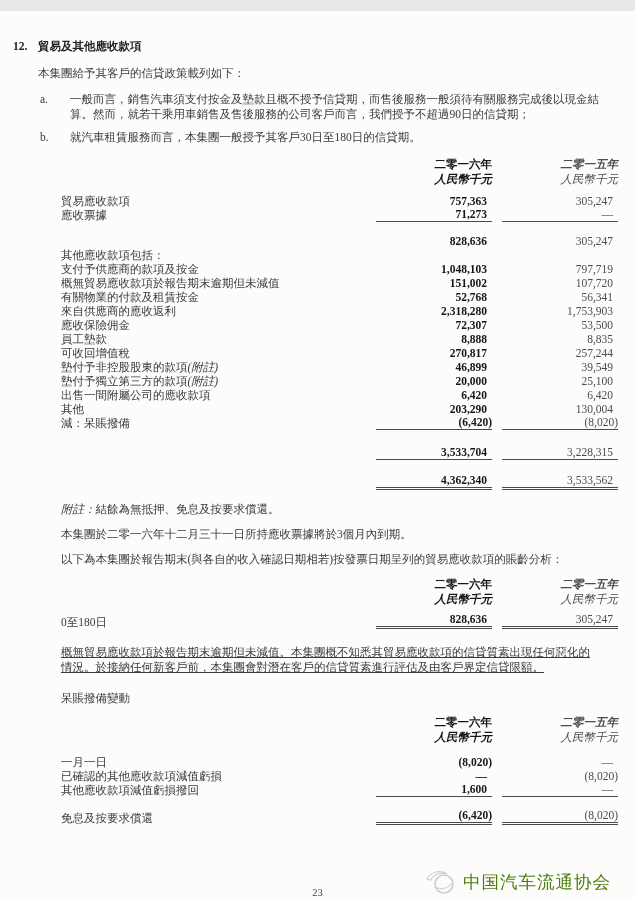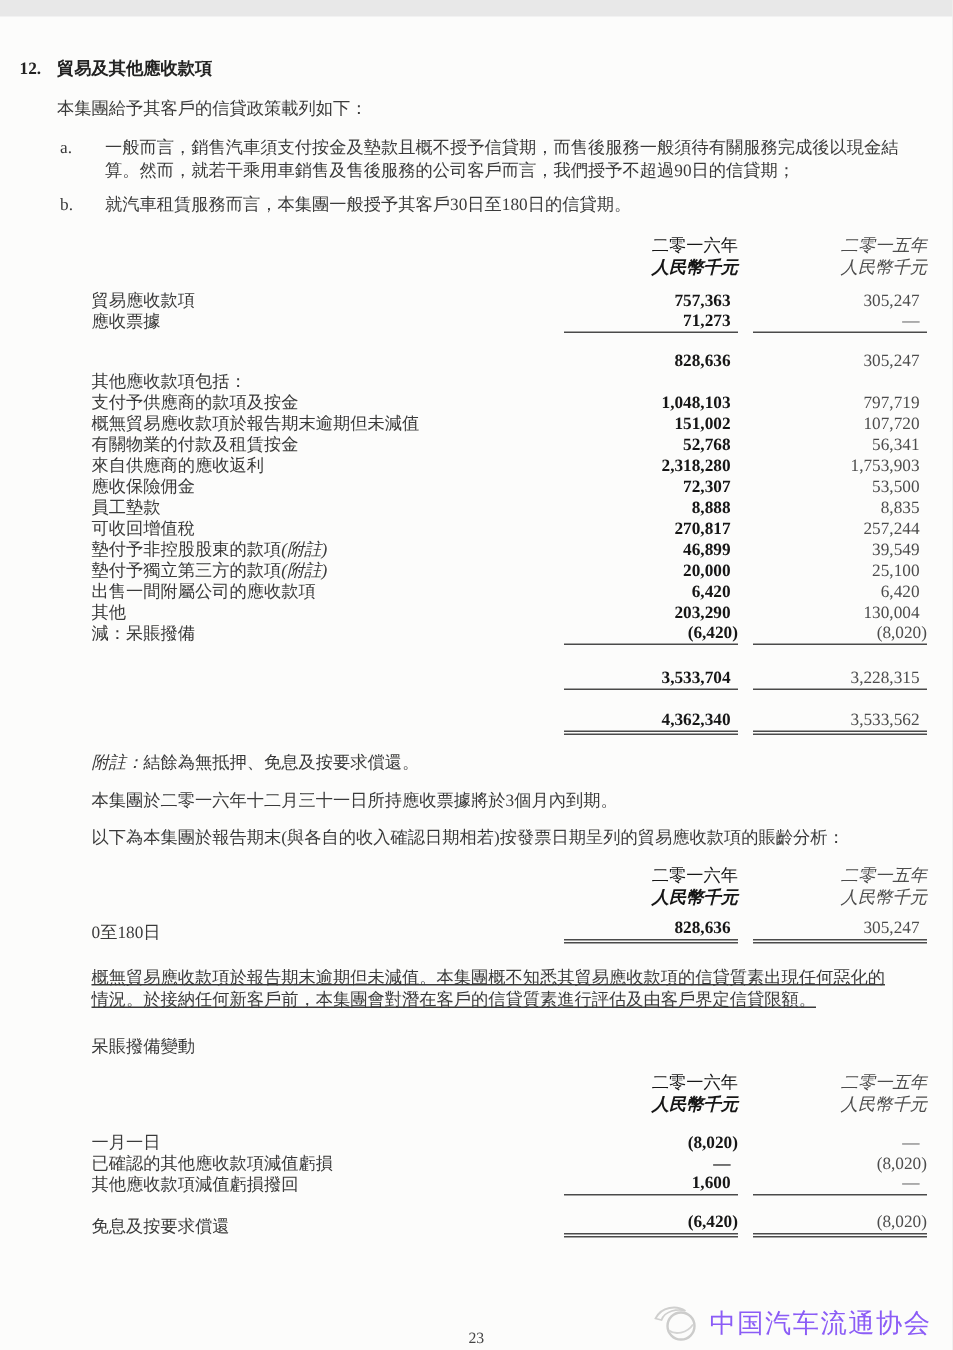--- a/index.html
+++ b/index.html
@@ -34,39 +34,39 @@
   .gapcol{width:10px;flex:none;}
   .v16{font-weight:bold;color:#161616;}
   .v15{color:#4c4c4c;}
   .pr .num{padding-right:5px;display:inline-block;}
   .u .tval{border-bottom:1px solid #4a4a4a;}
   .uu .tval{border-bottom:3px double #4a4a4a;}
   .note-it{font-style:italic;}
   .thead{display:flex;line-height:15px;}
   .thead .tlabel{flex:1;}
   .thead .hcol{width:116px;flex:none;text-align:right;}
-  .hy{color:#161616;font-weight:normal;}
+  .hy{color:#161616;font-weight:bold;}
   .hu{font-style:italic;font-weight:bold;color:#161616;}
-  .h15 .hy{color:#4c4c4c;font-weight:normal;font-style:italic;}
+  .h15 .hy{color:#4c4c4c;font-weight:bold;font-style:italic;}
   .h15 .hu{color:#4c4c4c;font-weight:normal;}
   .sp6{height:7px;} .sp8{height:8px;} .sp10{height:10px;}
   .sp12{height:12px;} .sp14{height:14px;} .sp16{height:16px;}
 
   .para{margin-top:10px;padding-left:48px;}
   .para.w{width:583px;box-sizing:border-box;}
   .mt12{margin-top:12px;} .mt16{margin-top:16px;text-decoration:underline;}
   .it-prefix{font-style:italic;}
   .sub-h{margin-top:16px;padding-left:48px;color:#3a3a3a;font-family:Liberation Serif, serif;}
 
   
   .pagenum{position:absolute;left:0;right:0;top:874px;text-align:center;font-size:10.5px;color:#444;}
   .watermark{
-    position:absolute;right:14px;top:858px;
+    position:absolute;right:24px;top:858px;
     display:flex;align-items:center;gap:4px;
-    color:#8b5cf6;font-size:17.5px;letter-spacing:1px;
+    color:#4d7c0f;font-size:17.5px;letter-spacing:1px;
     font-family:"Liberation Sans","DejaVu Sans",sans-serif;
   }
   .wm-logo{width:34px;height:26px;flex:none;}
 </style>
 </head>
 <body>
 
 <div class="page">
 
   <div class="h-row">

